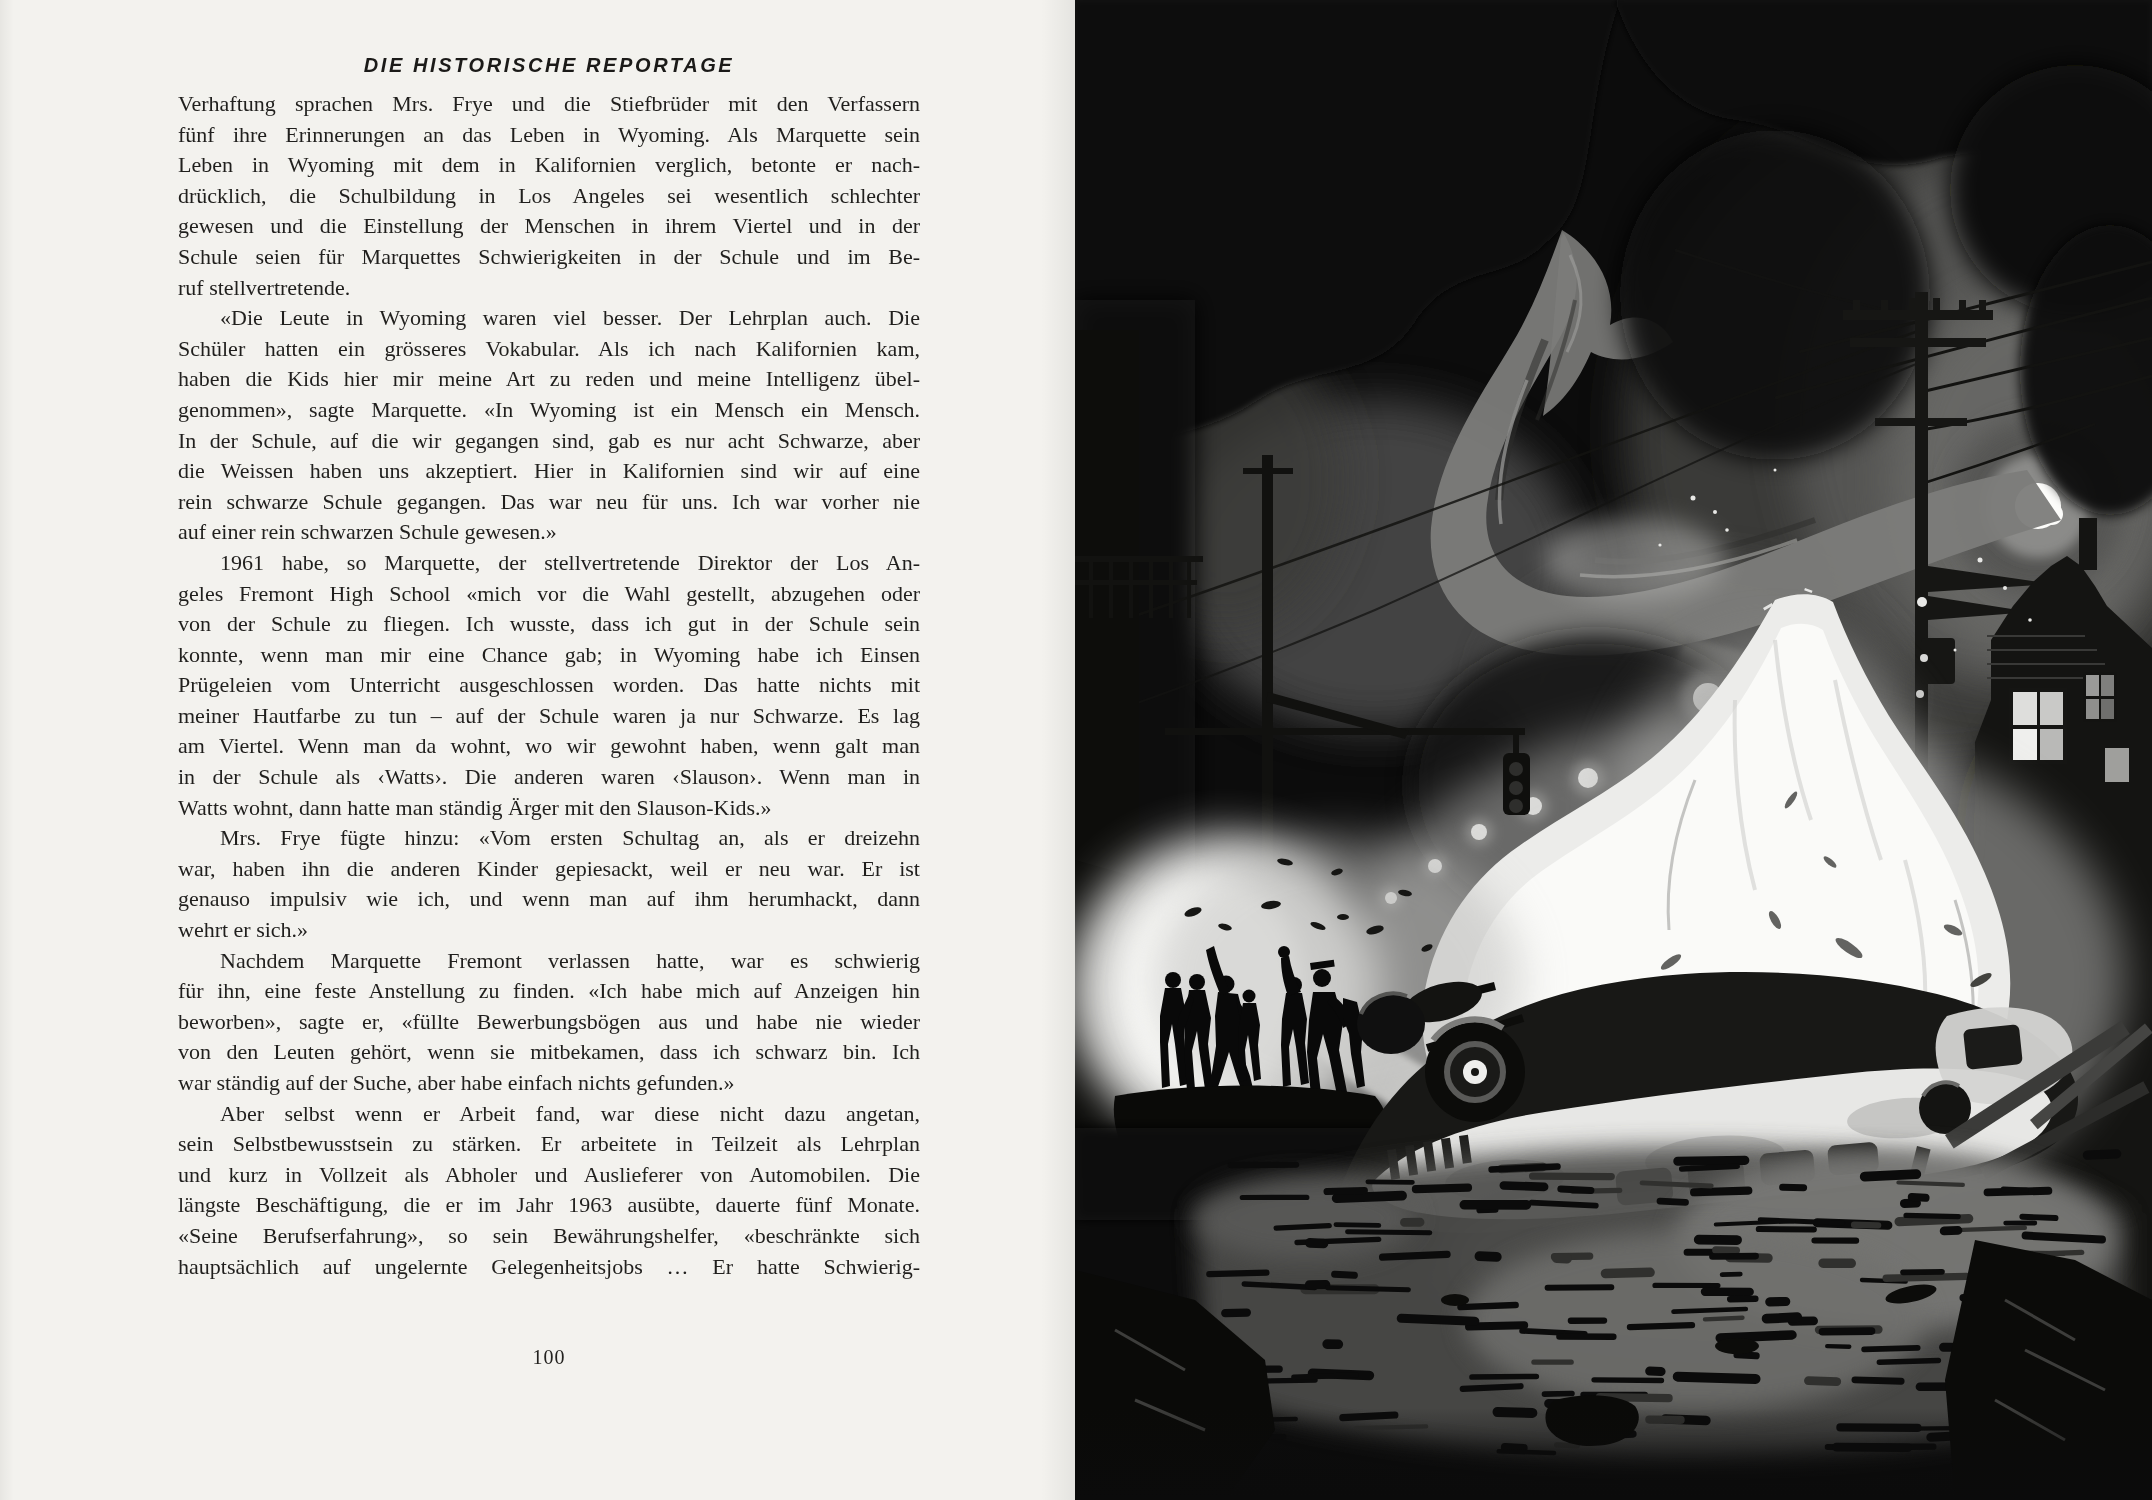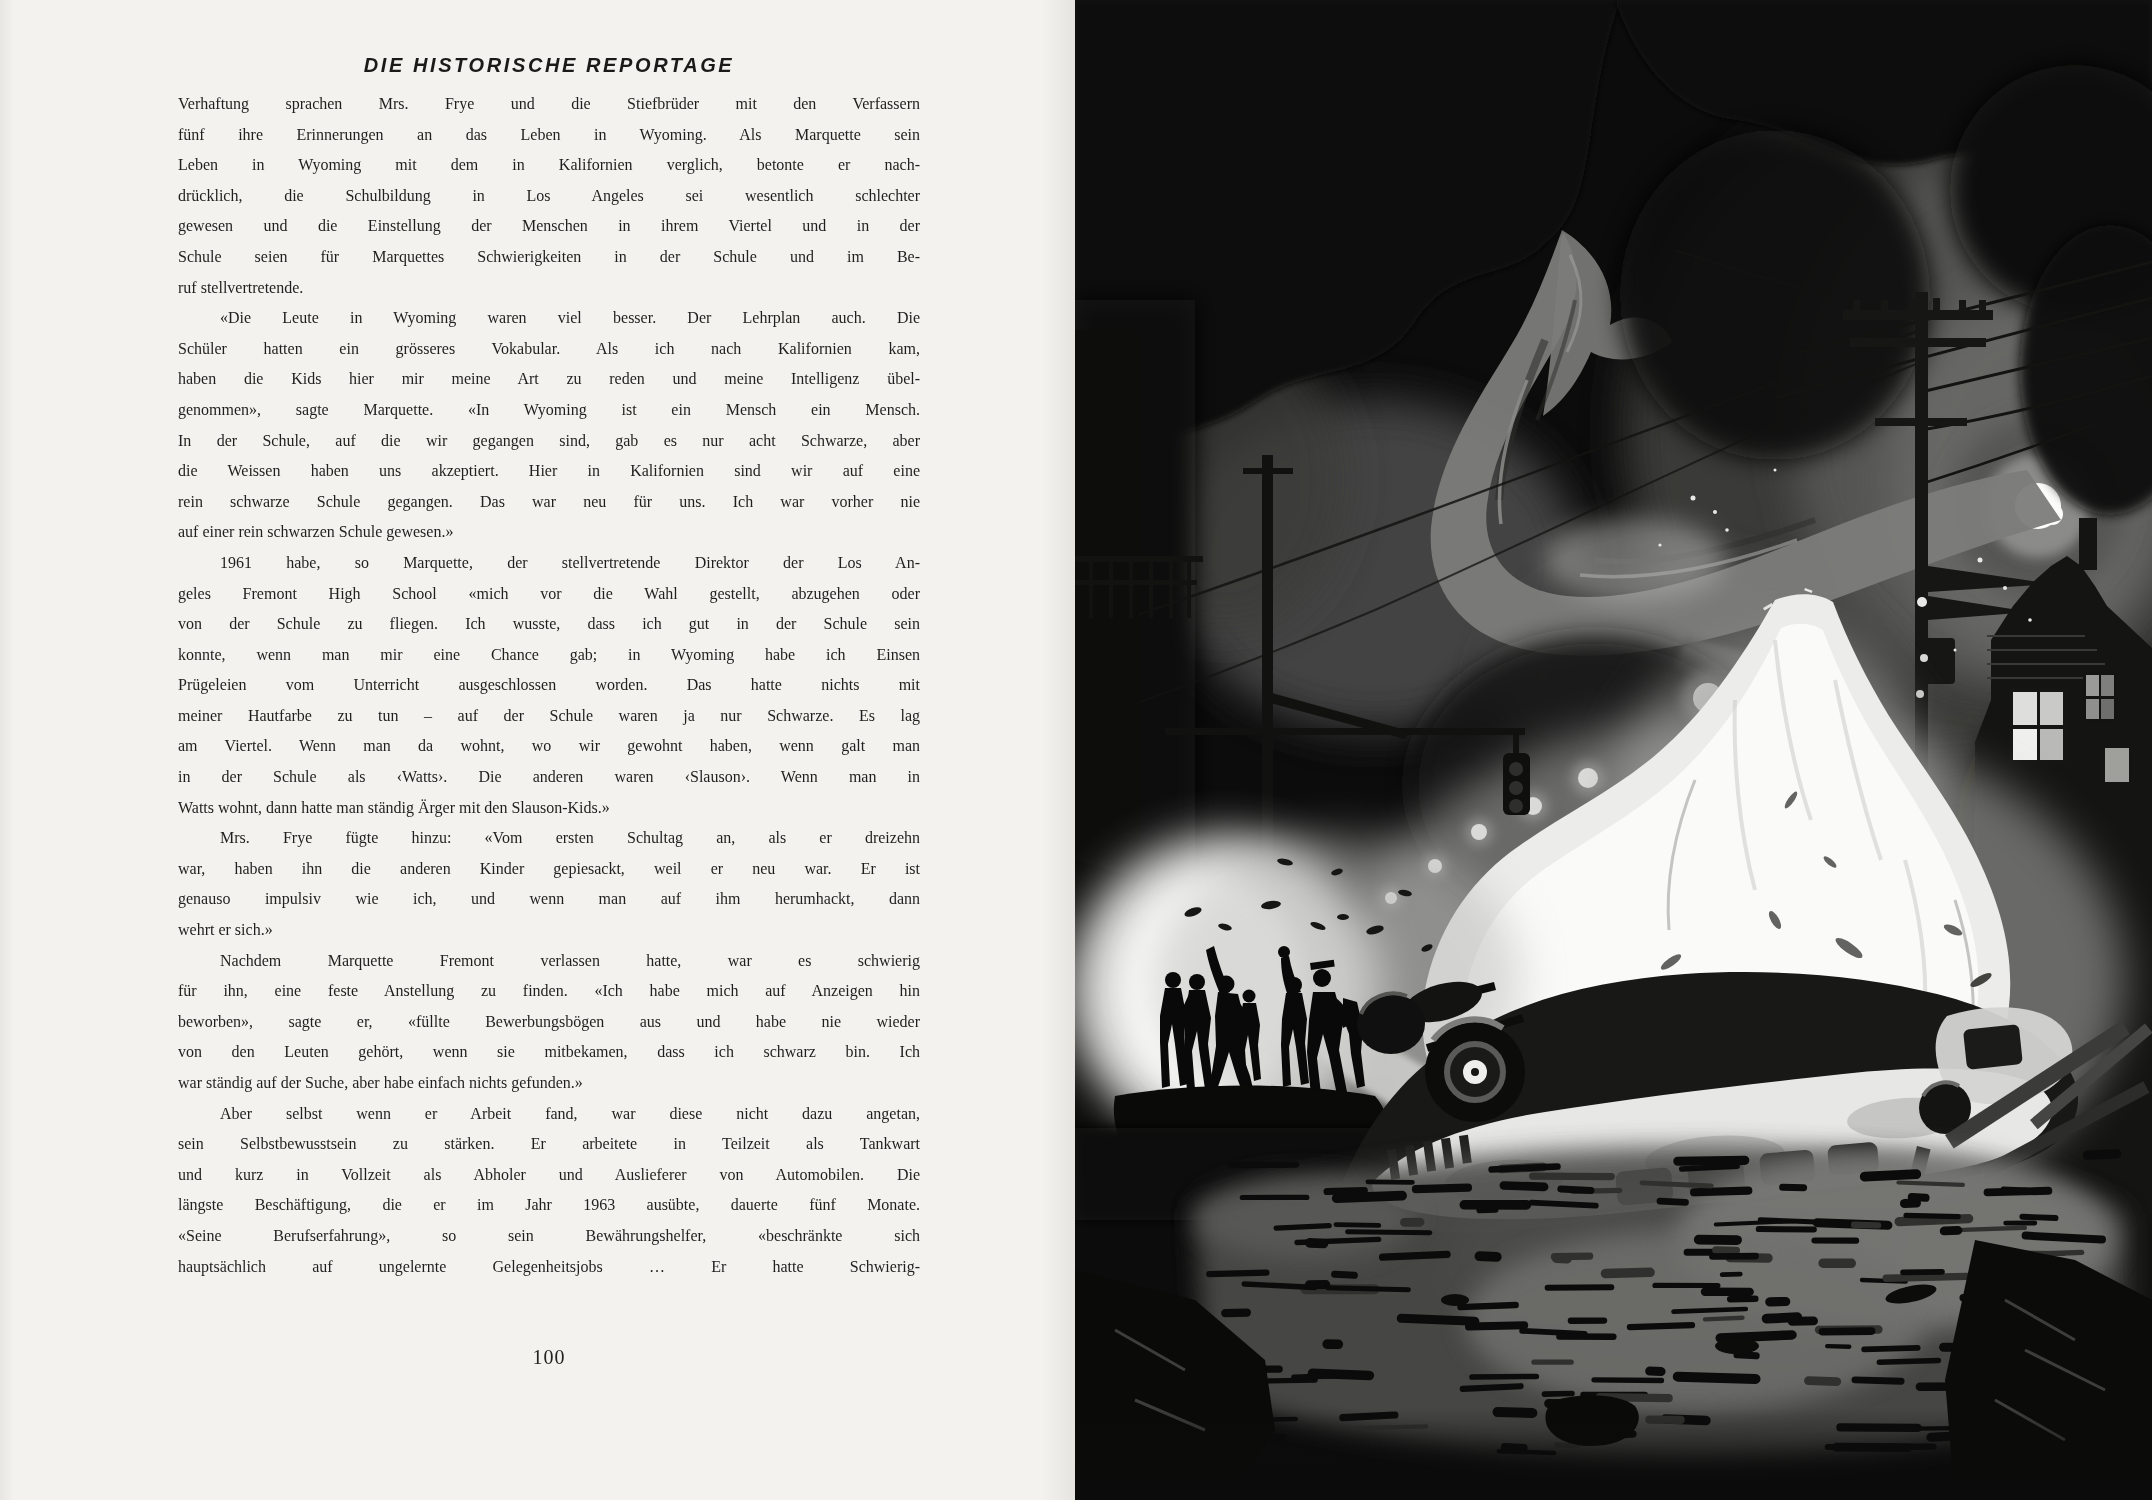--- a/index.html
+++ b/index.html
@@ -7,21 +7,21 @@
   
   .page-left{position:absolute;left:0;top:0;width:1075px;height:1500px;background:#f3f2ee;}
   .page-left::before{content:"";position:absolute;left:0;top:0;bottom:0;width:14px;
       background:linear-gradient(to right,rgba(0,0,0,.05),rgba(0,0,0,0));}
   .page-left::after{content:"";position:absolute;right:0;top:0;bottom:0;width:34px;
       background:linear-gradient(to left,rgba(0,0,0,.06),rgba(0,0,0,0));}
   .running-header{position:absolute;left:178px;top:54px;width:742px;text-align:center;
       font-family:"Liberation Sans",sans-serif;font-style:italic;font-weight:bold;
       font-size:20px;letter-spacing:2.6px;color:#1b1a18;white-space:nowrap;}
   .text-column{position:absolute;left:178px;top:89px;width:742px;color:#201f1d;
-      font-size:16px;line-height:30.6px;}
+      font-size:22px;line-height:30.6px;}
   .bl{height:30.6px;overflow:hidden;text-align:justify;text-align-last:justify;-moz-text-align-last:justify;}
   .bl.pend{text-align-last:left;-moz-text-align-last:left;}
   .bl.ind{text-indent:42px;}
   .page-number{position:absolute;left:178px;top:1346px;width:742px;text-align:center;
       font-size:20px;letter-spacing:1px;color:#23221f;}
   
   .page-right{position:absolute;left:1075px;top:0;width:1077px;height:1500px;background:#0c0c0c;}
   .page-right svg{display:block;}
 </style>
 </head>
@@ -59,21 +59,21 @@
         <div class="bl ind">Mrs. Frye fügte hinzu: «Vom ersten Schultag an, als er dreizehn</div>
         <div class="bl">war, haben ihn die anderen Kinder gepiesackt, weil er neu war. Er ist</div>
         <div class="bl">genauso impulsiv wie ich, und wenn man auf ihm herumhackt, dann</div>
         <div class="bl pend">wehrt er sich.»</div>
         <div class="bl ind">Nachdem Marquette Fremont verlassen hatte, war es schwierig</div>
         <div class="bl">für ihn, eine feste Anstellung zu finden. «Ich habe mich auf Anzeigen hin</div>
         <div class="bl">beworben», sagte er, «füllte Bewerbungsbögen aus und habe nie wieder</div>
         <div class="bl">von den Leuten gehört, wenn sie mitbekamen, dass ich schwarz bin. Ich</div>
         <div class="bl pend">war ständig auf der Suche, aber habe einfach nichts gefunden.»</div>
         <div class="bl ind">Aber selbst wenn er Arbeit fand, war diese nicht dazu angetan,</div>
-        <div class="bl">sein Selbstbewusstsein zu stärken. Er arbeitete in Teilzeit als Tankwart</div>
+        <div class="bl">sein Selbstbewusstsein zu stärken. Er arbeitete in Teilzeit als Lehrplan</div>
         <div class="bl">und kurz in Vollzeit als Abholer und Auslieferer von Automobilen. Die</div>
         <div class="bl">längste Beschäftigung, die er im Jahr 1963 ausübte, dauerte fünf Monate.</div>
         <div class="bl">«Seine Berufserfahrung», so sein Bewährungshelfer, «beschränkte sich</div>
         <div class="bl">hauptsächlich auf ungelernte Gelegenheitsjobs … Er hatte Schwierig-</div>
       </div>
     <div class="page-number">100</div>
   </div>
 
   <div class="page-right">
   <svg width="1077" height="1500" viewBox="0 0 1077 1500" role="img">

